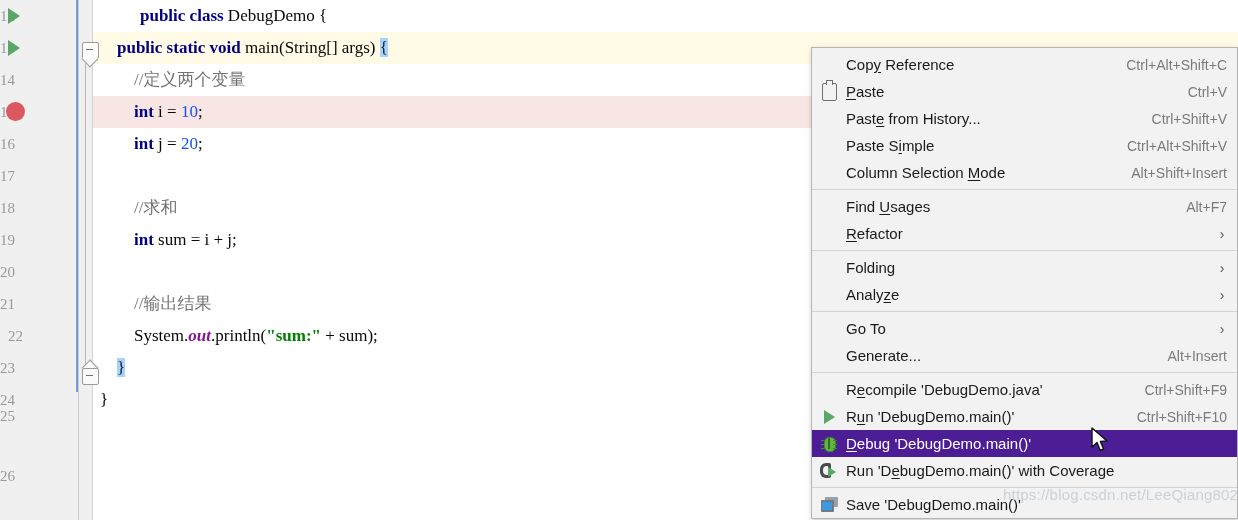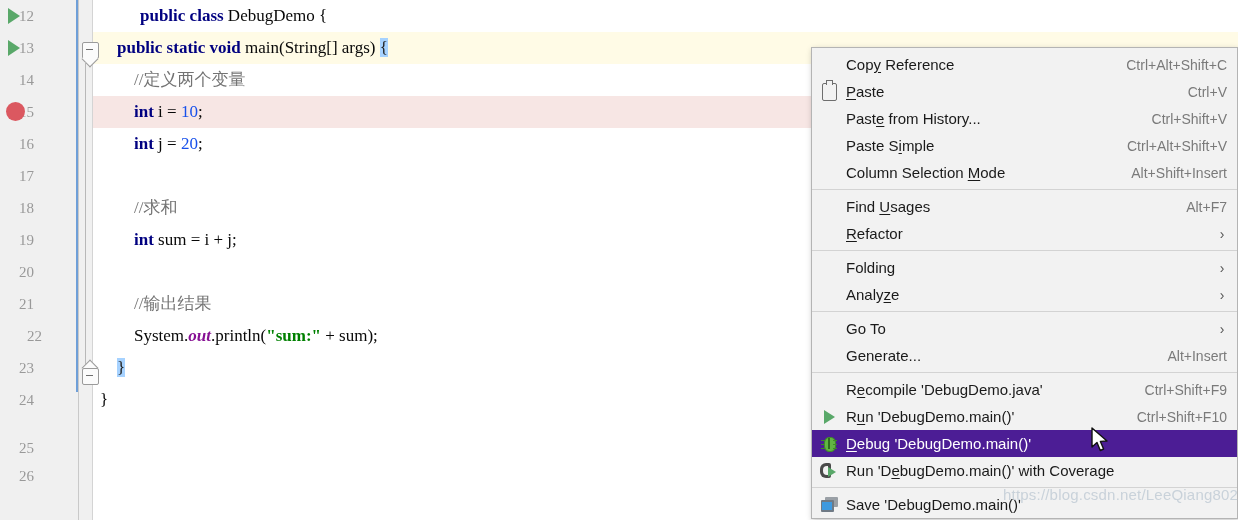--- a/index.html
+++ b/index.html
@@ -19,21 +19,21 @@
     background:#f0f0f0;
     border-right:1px solid #d4d4d4;
   }
   .fold-rail{
     position:absolute;left:78px;top:0;width:1px;height:520px;background:#c9c9c9;
   }
   .fold-rail-blue{
     position:absolute;left:76px;top:0;width:2px;height:392px;background:#6f9fd8;
   }
   .ln{
-    position:absolute;left:0;width:34px;text-align:right;
+    position:absolute;left:0;width:34px;text-align:left;
     font-family:"Liberation Serif", serif;
     font-size:15px;color:#999999;line-height:32px;
   }
 
   
   .rowbg{position:absolute;left:92px;right:0;height:32px;}
   .rowbg-gut{position:absolute;left:0;width:92px;height:32px;}
 
   .code{
     position:absolute;left:100px;right:0;height:32px;
@@ -189,21 +189,21 @@
           <div class="ln" style="top: 96px;">15</div>
           <div class="ln" style="top: 128px;">16</div>
           <div class="ln" style="top: 160px;">17</div>
           <div class="ln" style="top: 192px;">18</div>
           <div class="ln" style="top: 224px;">19</div>
           <div class="ln" style="top: 256px;">20</div>
           <div class="ln" style="top: 288px;">21</div>
           <div class="ln" style="top: 320px; margin-left: 8px;">22</div>
           <div class="ln" style="top: 352px;">23</div>
           <div class="ln" style="top: 384px;">24</div>
-          <div class="ln" style="top: 432px;">25</div>
+          <div class="ln" style="top: 400px;">25</div>
           <div class="ln" style="top: 460px;">26</div>
         </div>
       <div id="gutter-icons">
           <div class="run-tri" style="left: 8px; top: 8px;"></div>
           <div class="run-tri" style="left: 8px; top: 40px;"></div>
           <div class="bp-dot" style="left: 6px; top: 102px;"></div>
         </div>
 
       <div class="fold-minus" style="left:82px;top:42px;"></div>
       <div class="fold-tip" style="left:84px;top:53px;"></div>

